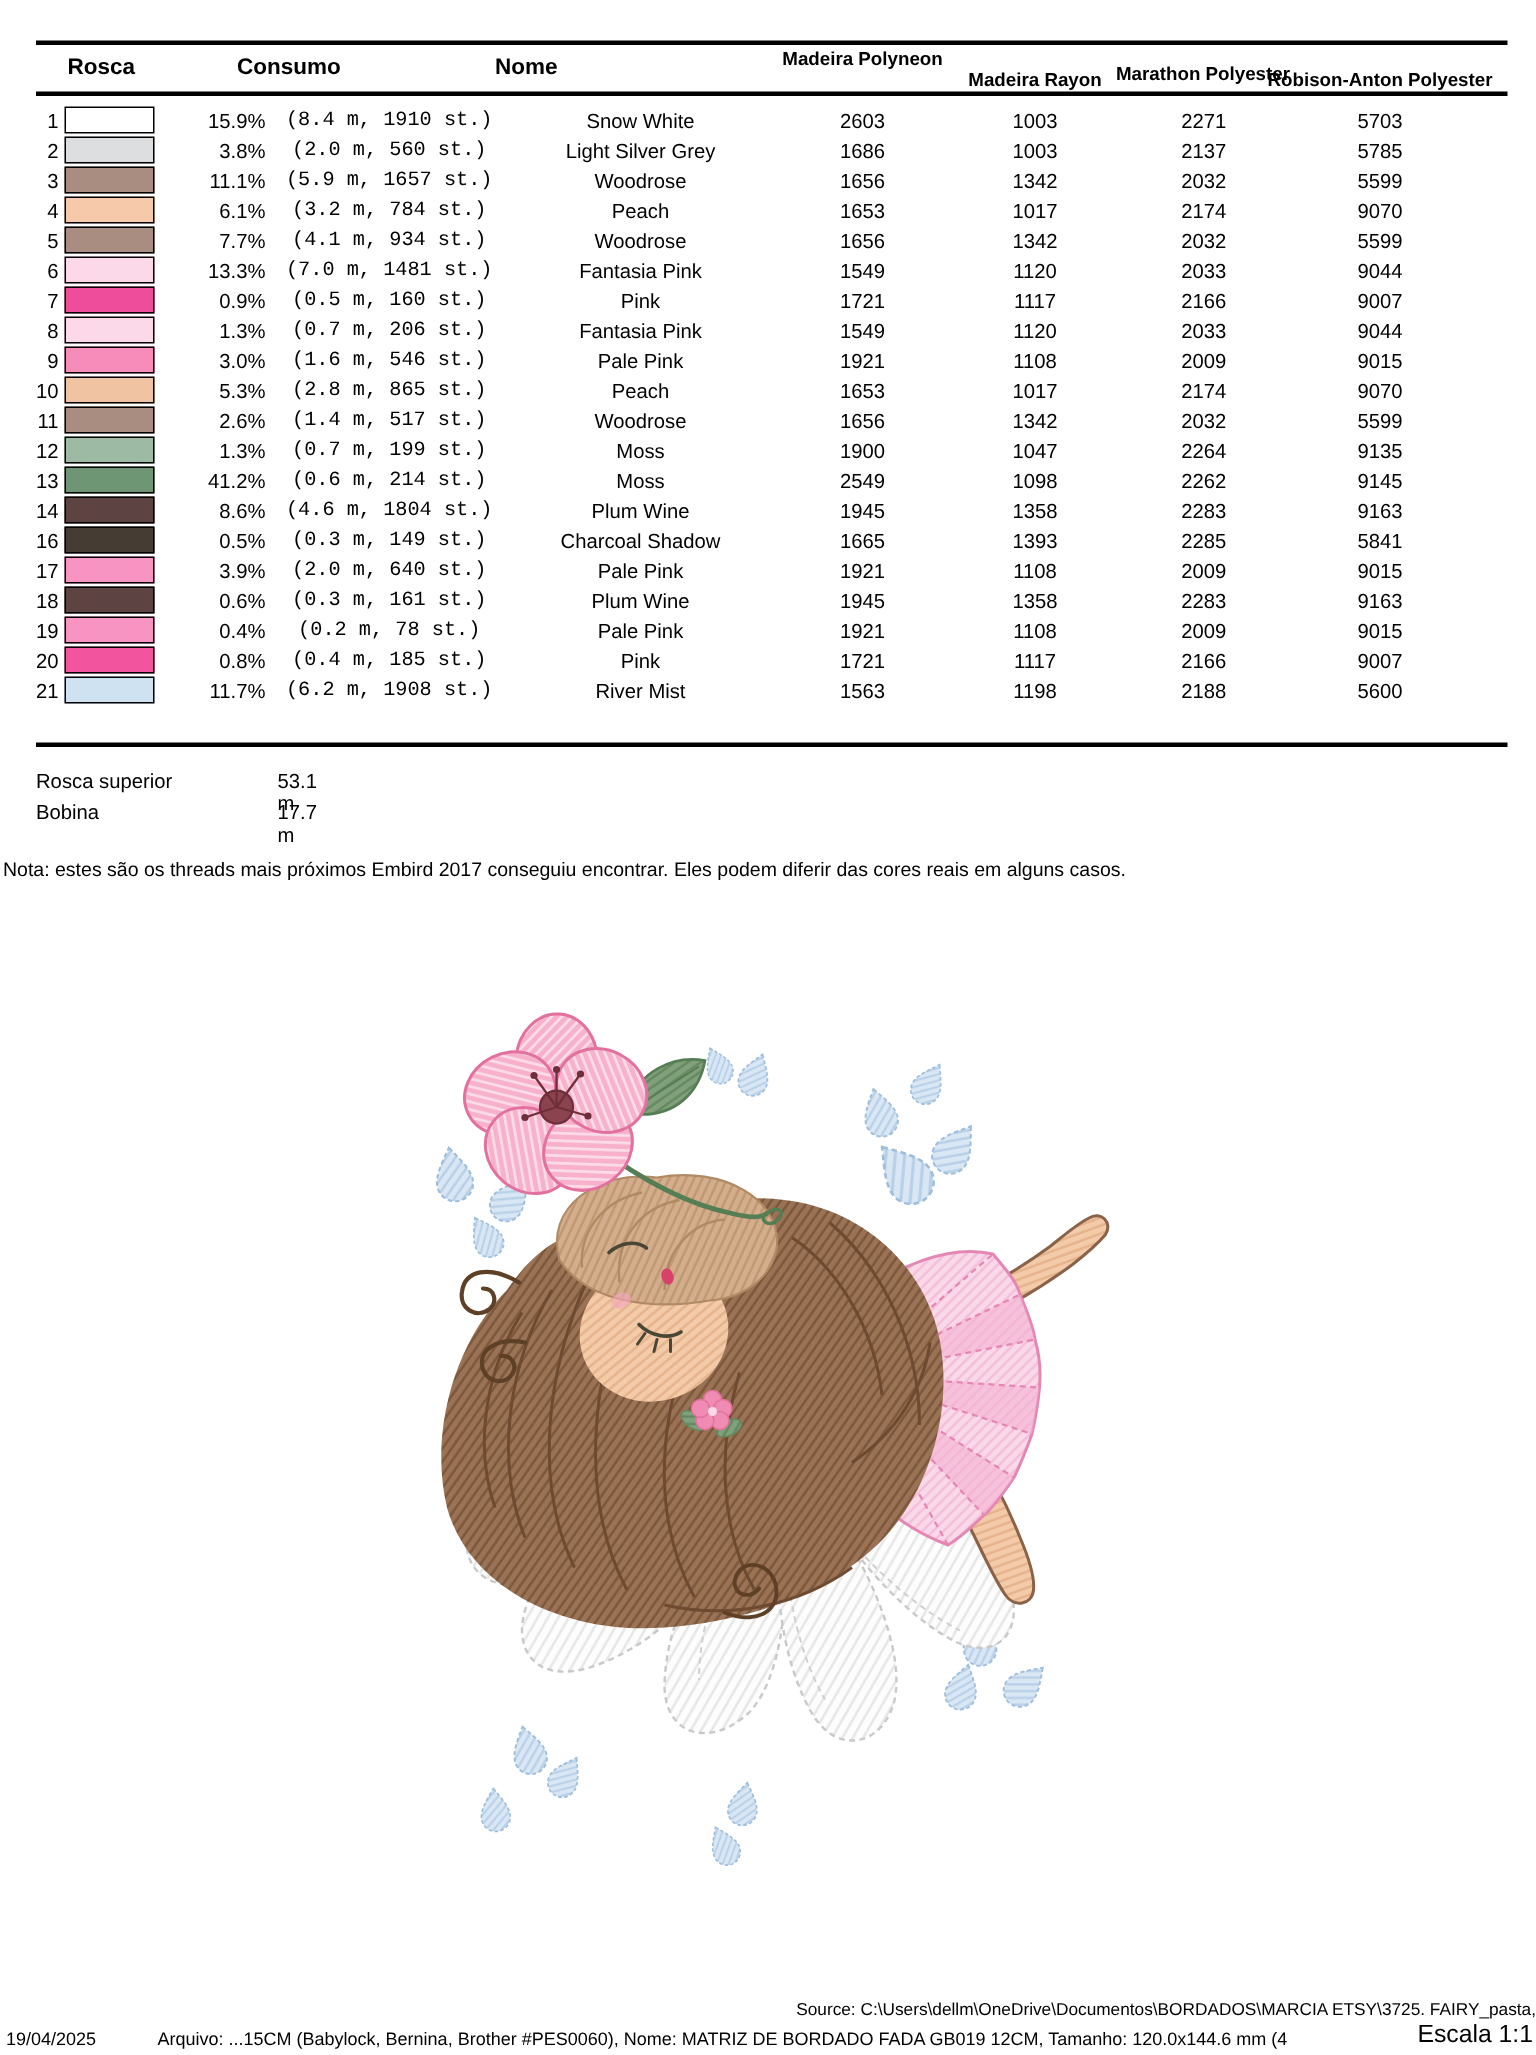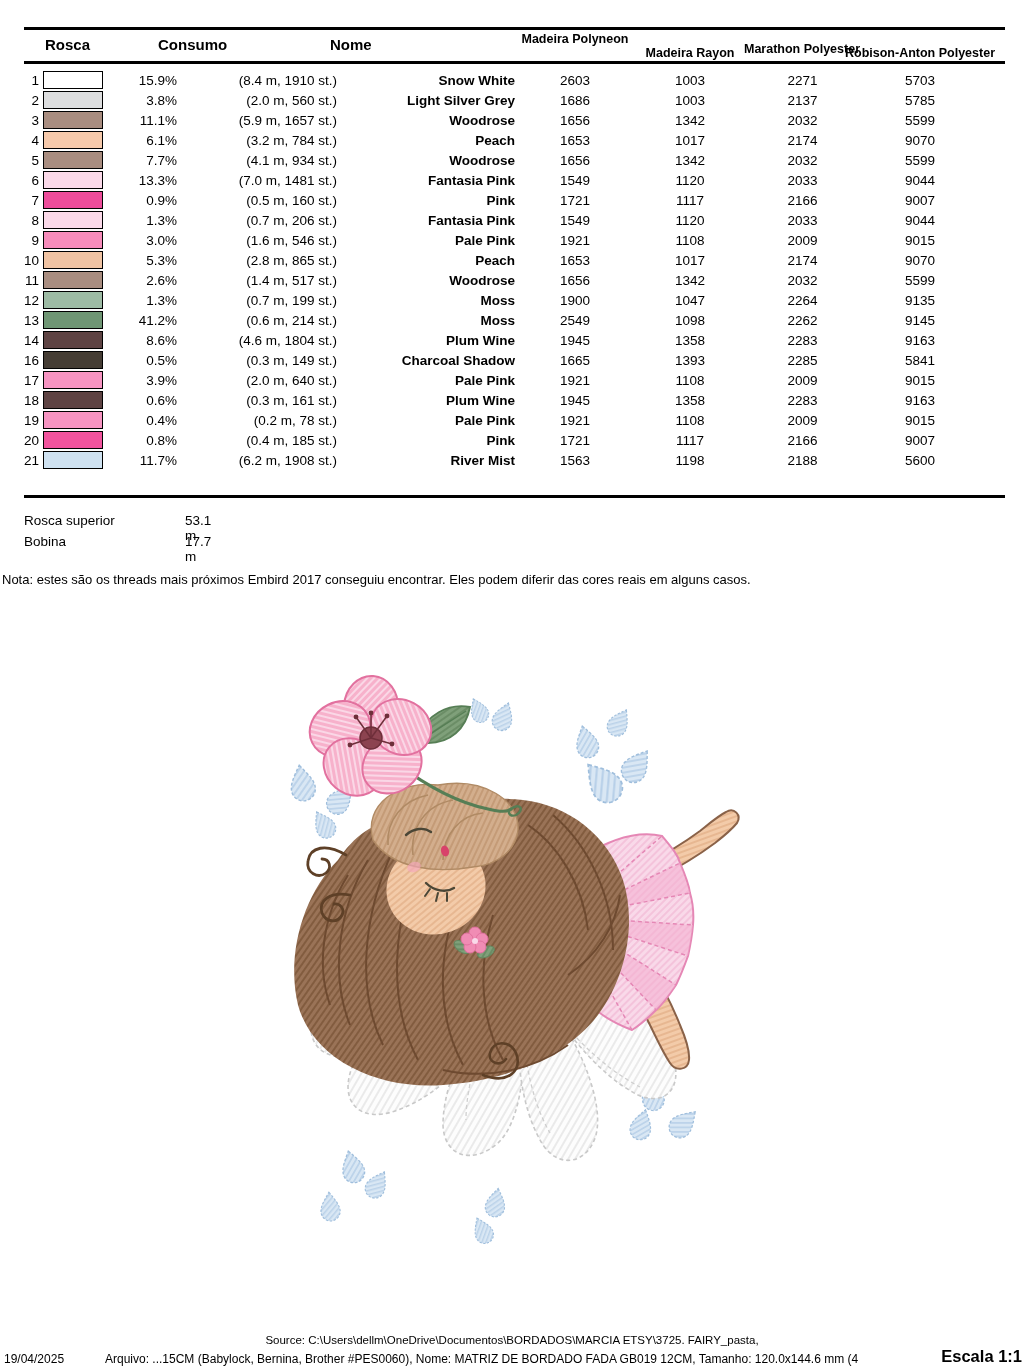--- a/index.html
+++ b/index.html
@@ -11,33 +11,33 @@
   .h-main{position:absolute;font-size:15px;font-weight:bold;top:6px;}
   .h-col{position:absolute;font-size:12.5px;font-weight:bold;transform:translateX(-50%);white-space:nowrap;}
   
   .tbody{position:absolute;left:24px;top:70px;width:981px;}
   .trow{display:grid;grid-template-columns:18px 65px 70px 160px 178px 120px 110px 115px 120px;
         height:20px;align-items:center;font-size:13.5px;}
   .c-num{text-align:right;padding-right:3px;}
   .c-sw{padding-left:1px;}
   .swatch{display:block;width:58px;height:16px;border:1px solid #000;}
   .c-pct{text-align:right;}
-  .c-det{text-align:right;padding-left:5px;white-space:nowrap;}
-  .c-name{text-align:right;padding-left:2px;white-space:nowrap;font-weight:bold;}
+  .c-det{text-align:center;padding-left:5px;white-space:nowrap;font-family:Liberation Mono, monospace;}
+  .c-name{text-align:center;padding-left:2px;white-space:nowrap;}
   .c-code{text-align:center;}
   
   .sumrow{position:absolute;left:24px;font-size:13.5px;}
   .sumval{position:absolute;left:185px;top:0;}
   .sumlab{display:inline-block;}
   .note{position:absolute;left:2px;top:572px;font-size:13px;}
   
-  .src-line{position:absolute;top:1334px;left:0;width:1024px;text-align:center;font-size:11.5px;white-space:nowrap;}
+  .src-line{position:absolute;top:1334px;left:0;width:1024px;text-align:right;font-size:11.5px;white-space:nowrap;}
   .date{position:absolute;left:4px;top:1352px;font-size:12px;}
   .file-line{position:absolute;left:105px;top:1352px;font-size:12px;white-space:nowrap;}
-  .escala{position:absolute;right:2px;top:1347px;font-size:16.5px;font-weight:bold;}
+  .escala{position:absolute;right:2px;top:1347px;font-size:16.5px;font-weight:normal;}
   
   .design{position:absolute;left:268px;top:645px;}
 </style>
 </head>
 <body>
 
 <div class="page">
 
   <div class="rule" style="top:27px"></div>
 

